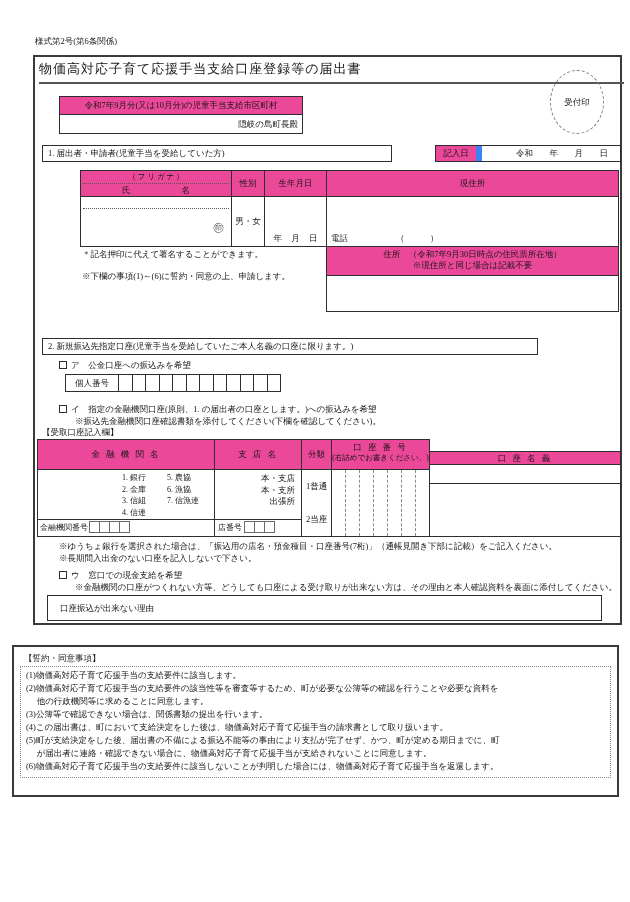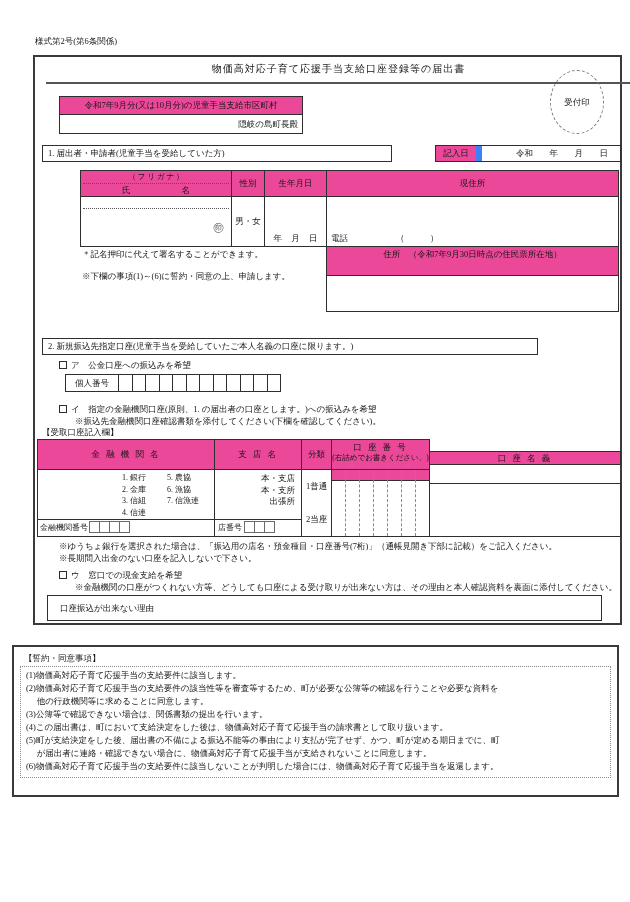--- a/index.html
+++ b/index.html
@@ -15,21 +15,21 @@
   .pre{white-space:pre-wrap}
   .cb{display:inline-block;width:8px;height:8px;border:1px solid #2e2e2e;margin-right:4px;background:#fff;flex:0 0 auto}
   .cells{display:flex;height:100%}
   .cells>div{flex:1;border-right:1px solid #2e2e2e}
   .cells>div:last-child{border-right:none}
   .dcells{display:flex;height:100%}
   .dcells>div{flex:1;border-right:1px dashed #8a8a8a}
   .dcells>div:last-child{border-right:none}
   .minibox{display:inline-block;width:11px;height:12px;border:1px solid #6a6a6a;margin-left:-1px;background:#fff}
   .outer{left:33px;top:55px;width:589px;height:570px;border:2px solid #3a3a3a}
-  .titlebar{left:11px;top:0;width:100%;height:27px;border-bottom:2px solid #555;display:flex;align-items:center;justify-content:center;letter-spacing:1px;font-size:10px}
+  .titlebar{left:4px;top:0;width:100%;height:27px;border-bottom:2px solid #555;display:flex;align-items:center;letter-spacing:1px;font-size:13px}
   .stamp{right:16px;top:13px;width:54px;height:64px;border:1px dashed #7a7a7a;border-radius:50%;display:flex;align-items:center;justify-content:center}
   .listcol div{line-height:11.5px}
 </style>
 </head>
 <body>
 
 <div class="a" style="left:35px;top:36px">様式第2号(第6条関係)</div>
 
 <div class="a outer">
 
@@ -82,20 +82,21 @@
   </div>
   <div class="a bd" style="left:291px;top:139px;width:293px;height:51px">
     <div class="a fr" style="left:4px;bottom:2px">
       <span>電話</span>
       <span style="margin-left:48px">（　　　）</span>
     </div>
   </div>
 
   <div class="a bd g" style="left:291px;top:189px;width:293px;height:30px;text-align:center;padding-top:2px">
     <div>住所　（令和7年9月30日時点の住民票所在地）</div>
+    <div>※現住所と同じ場合は記載不要</div>
   </div>
   <div class="a bd" style="left:291px;top:218px;width:293px;height:37px"></div>
 
   <div class="a" style="left:47px;top:192px">＊記名押印に代えて署名することができます。</div>
   <div class="a u" style="left:47px;top:214px">※下欄の事項(1)～(6)に誓約・同意の上、申請します。</div>
 
   <div class="a bd" style="left:7px;top:281px;width:496px;height:17px;display:flex;align-items:center;padding-left:5px">
     <span class="u">2. 新規振込先指定口座(児童手当を受給していたご本人名義の口座に限ります。)</span>
   </div>
 
@@ -124,21 +125,21 @@
   <div class="a fr" style="left:24px;top:347px">
     <span class="cb"></span>
     <span>イ　指定の金融機関口座(原則、1. の届出者の口座とします。)への振込みを希望</span>
   </div>
   <div class="a u" style="left:40px;top:359px">※振込先金融機関口座確認書類を添付してください(下欄を確認してください)。</div>
   <div class="a" style="left:7px;top:370px">【受取口座記入欄】</div>
 
   <div class="a bd g fc" style="left:2px;top:382px;width:178px;height:31px;letter-spacing:2px">金 融 機 関 名</div>
   <div class="a bd g fc" style="left:179px;top:382px;width:88px;height:31px;letter-spacing:2px">支 店 名</div>
   <div class="a bd g fc" style="left:266px;top:382px;width:31px;height:31px">分類</div>
-  <div class="a bd g" style="left:296px;top:382px;width:99px;height:42px;text-align:center;padding-top:2px">
+  <div class="a bd g" style="left:296px;top:382px;width:99px;height:31px;text-align:center;padding-top:2px">
     <div style="letter-spacing:2px">口 座 番 号</div>
     <div class="sm"><span>(</span><span class="u">右詰め</span><span>でお書きください。)</span></div>
   </div>
   <div class="a bd g fc" style="left:394px;top:394px;width:192px;height:14px;letter-spacing:2px">口 座 名 義</div>
 
   <div class="a bd" style="left:2px;top:412px;width:178px;height:51px">
     <div class="a listcol" style="left:84px;top:2px;font-size:8px">
       <div>1. 銀行</div>
       <div>2. 金庫</div>
       <div>3. 信組</div>

